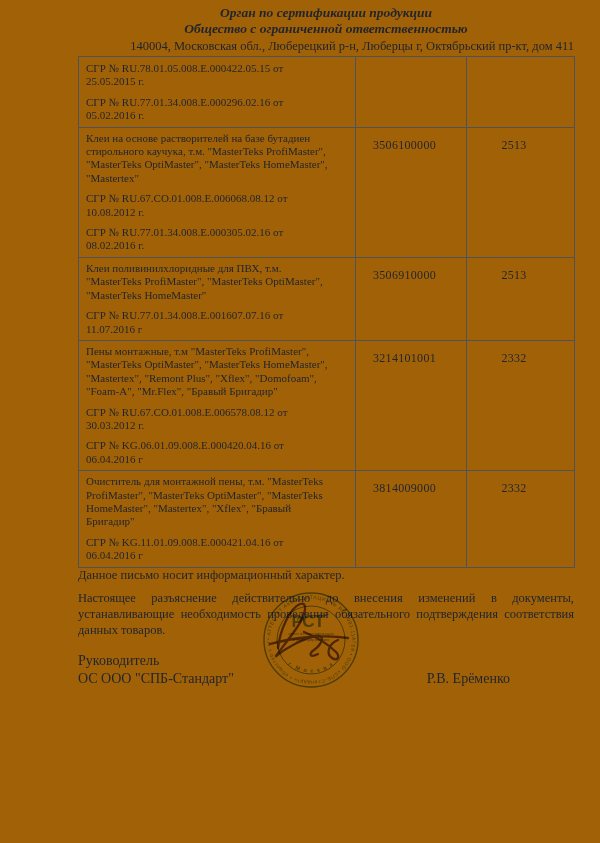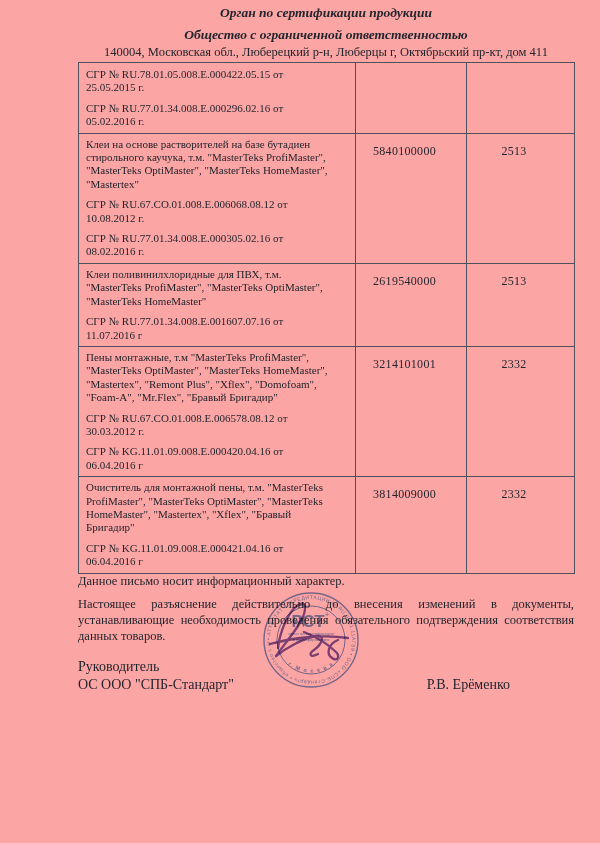--- a/index.html
+++ b/index.html
@@ -2,28 +2,28 @@
 <html><head>
 <meta charset="utf-8">
 <style>
   html,body{margin:0;padding:0;}
   body{
     width:600px;height:843px;position:relative;overflow:hidden;
     background:#e9e9e6;
     font-family:"Liberation Serif", serif;
     color:#23252c;
   }
-  .page{position:absolute;inset:0;background:#fca5a5;}
+  .page{position:absolute;inset:0;background:#a16207;}
 
   .doc{position:absolute;left:78px;top:0;width:496px;}
   .h-line{text-align:center;}
   .h-org-type{margin-top:5px;font-size:13.5px;font-weight:bold;font-style:italic;}
-  .h-org-form{margin-top:6px;font-size:13.5px;font-weight:bold;font-style:italic;}
+  .h-org-form{font-size:13.5px;font-weight:bold;font-style:italic;}
   .h-org-name{margin-top:7px;font-size:15.5px;font-weight:bold;letter-spacing:.3px;}
-  .h-addr{margin-top:2px;font-size:12.5px;}
+  .h-addr{margin-top:2px;font-size:12.5px;text-align:right;}
   .h-ogrn{font-size:12.5px;font-style:italic;}
 
   table.cert-table{margin-top:2px;border-collapse:collapse;width:496px;table-layout:fixed;}
   .cert-table td{border:1px solid #4e525c;vertical-align:top;padding:4px 20px 4px 7px;
     font-size:11px;line-height:1.22;}
   .cert-table tr.r0{height:41px;} .cert-table tr.r1{height:103px;}
   .cert-table tr.r2{height:65px;} .cert-table tr.r3{height:103px;}
   .cert-table tr.r4{height:69px;}
   .cert{margin-top:7px;}
   td .desc + .cert, td .cert + .cert{margin-top:7px;}
@@ -68,36 +68,36 @@
         </td>
         <td class="code-cell"></td>
         <td class="code-cell"></td>
       </tr>
       <tr class="r1">
         <td>
           <div class="desc">Клеи на основе растворителей на базе бутадиен стирольного каучука, т.м. "MasterTeks ProfiMaster", "MasterTeks OptiMaster", "MasterTeks HomeMaster", "Mastertex"</div>
           <div class="cert">СГР № RU.67.СО.01.008.Е.006068.08.12 от 10.08.2012 г.</div>
           <div class="cert">СГР № RU.77.01.34.008.Е.000305.02.16 от 08.02.2016 г.</div>
         </td>
-        <td class="code-cell">5840100000</td>
+        <td class="code-cell">3506100000</td>
         <td class="code-cell">2513</td>
       </tr>
       <tr class="r2">
         <td>
           <div class="desc">Клеи поливинилхлоридные для ПВХ, т.м. "MasterTeks ProfiMaster", "MasterTeks OptiMaster", "MasterTeks HomeMaster"</div>
           <div class="cert">СГР № RU.77.01.34.008.Е.001607.07.16 от 11.07.2016 г</div>
         </td>
-        <td class="code-cell">2619540000</td>
+        <td class="code-cell">3506910000</td>
         <td class="code-cell">2513</td>
       </tr>
       <tr class="r3">
         <td>
           <div class="desc">Пены монтажные, т.м "MasterTeks ProfiMaster", "MasterTeks OptiMaster", "MasterTeks HomeMaster", "Mastertex", "Remont Plus", "Xflex", "Domofoam", "Foam-A", "Mr.Flex", "Бравый Бригадир"</div>
           <div class="cert">СГР № RU.67.СО.01.008.Е.006578.08.12 от 30.03.2012 г.</div>
-          <div class="cert">СГР № KG.11.01.09.008.Е.000420.04.16 от 06.04.2016 г</div>
+          <div class="cert">СГР № KG.06.01.09.008.Е.000420.04.16 от 06.04.2016 г</div>
         </td>
         <td class="code-cell">3214101001</td>
         <td class="code-cell">2332</td>
       </tr>
       <tr class="r4">
         <td>
           <div class="desc">Очиститель для монтажной пены, т.м. "MasterTeks ProfiMaster", "MasterTeks OptiMaster", "MasterTeks HomeMaster", "Mastertex", "Xflex", "Бравый Бригадир"</div>
           <div class="cert">СГР № KG.11.01.09.008.Е.000421.04.16 от 06.04.2016 г</div>
         </td>
         <td class="code-cell">3814009000</td>

